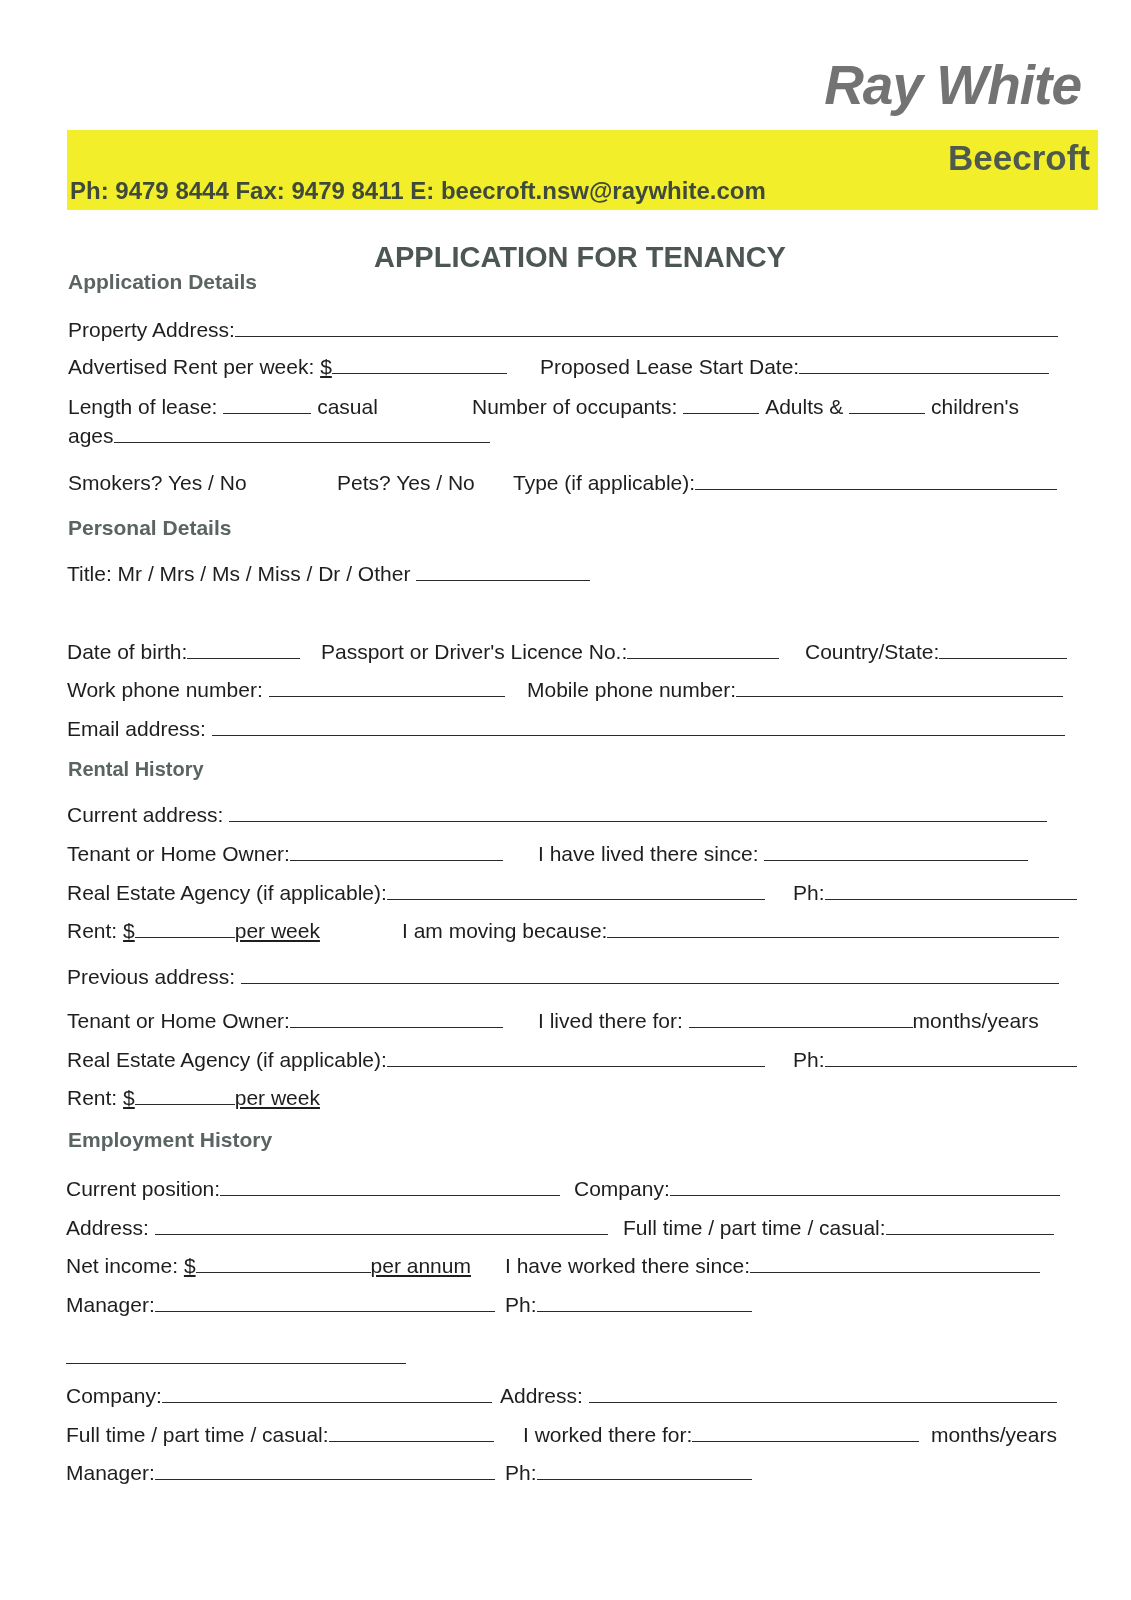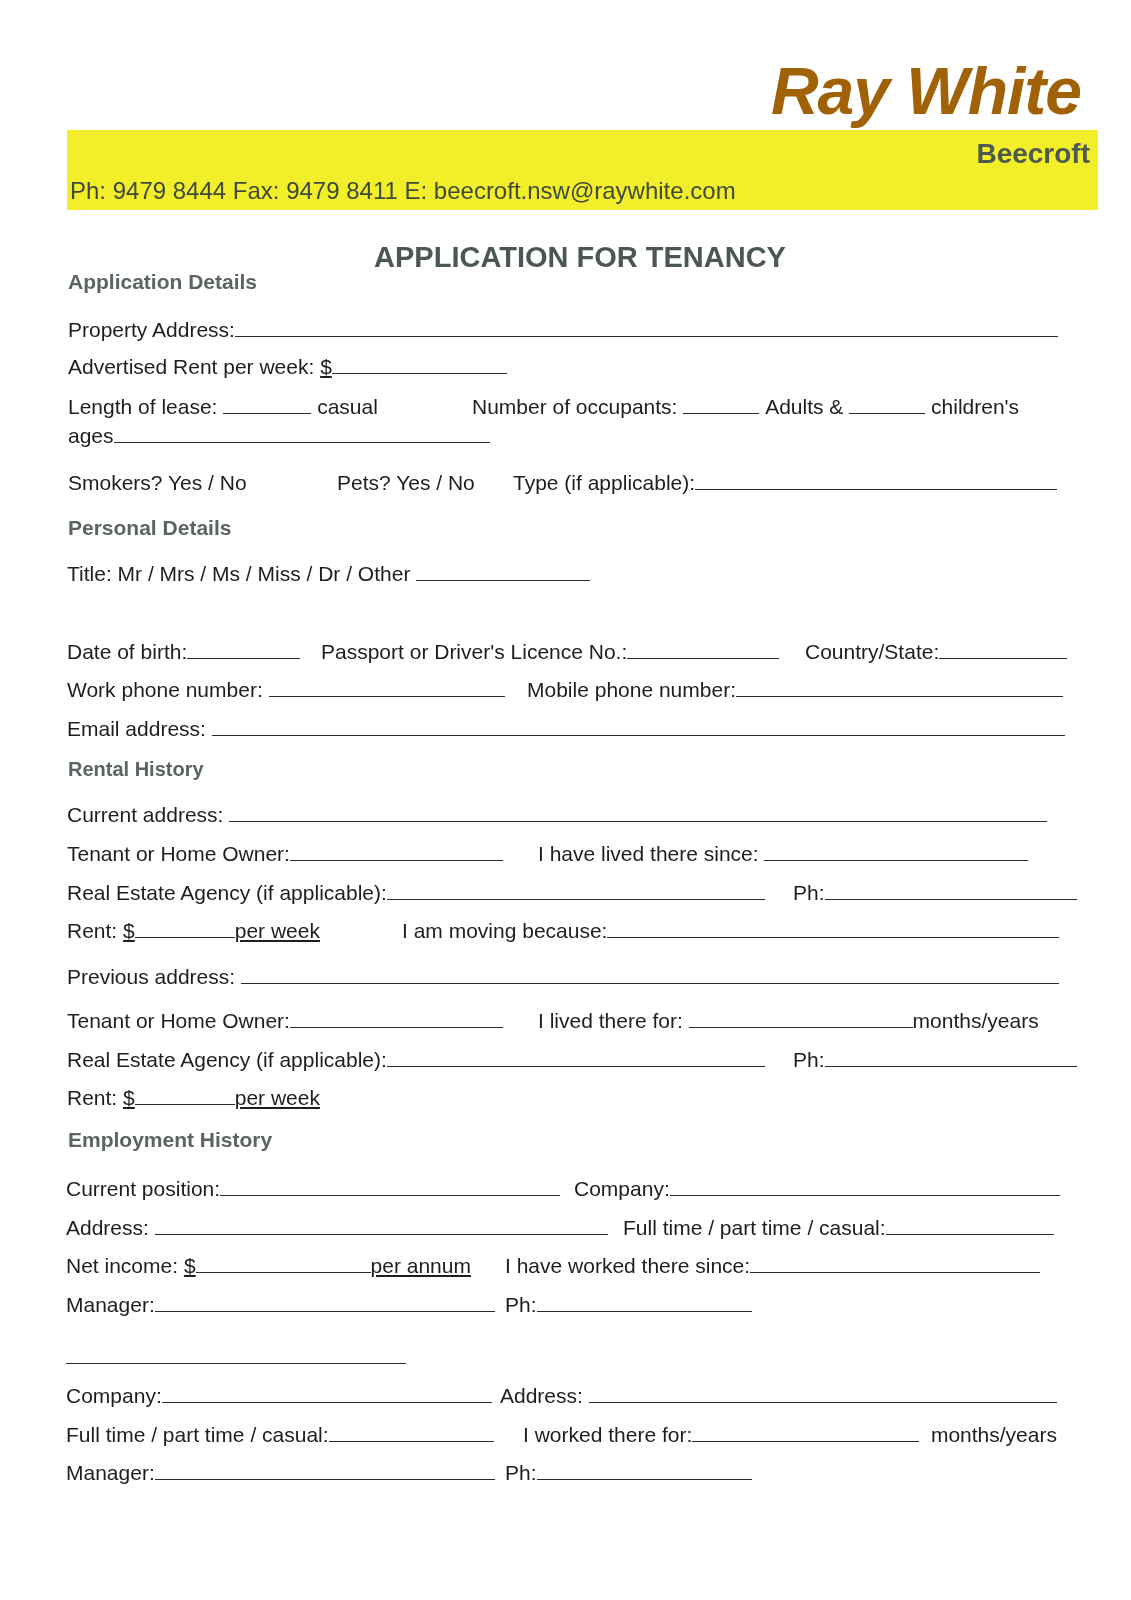--- a/index.html
+++ b/index.html
@@ -1,22 +1,22 @@
 <!DOCTYPE html>
 <html><head>
 <meta charset="utf-8">
 <style>
   html, body { margin: 0; padding: 0; background: #ffffff; }
   body { width: 1131px; height: 1600px; position: relative; overflow: hidden;
          font-family: "Liberation Sans", sans-serif; color: #1e1e1e; }
-  .brand { position: absolute; right: 50px; top: 58px; font-size: 66px; font-weight: bold;
-           font-style: italic; color: #a16207; letter-spacing: -1px; line-height: 1; }
+  .brand { position: absolute; right: 50px; top: 58px; font-size: 55px; font-weight: bold;
+           font-style: italic; color: #737373; letter-spacing: -1px; line-height: 1; }
   .band { position: absolute; left: 67px; top: 130px; width: 1031px; height: 80px; background: #f2ee2a; }
-  .branch { position: absolute; right: 8px; top: 8px; font-size: 28px; font-weight: bold; color: #4e5a4e; }
-  .contact { position: absolute; left: 3px; bottom: 5px; font-size: 24px; font-weight: normal; color: #3f4a3a; }
+  .branch { position: absolute; right: 8px; top: 8px; font-size: 35px; font-weight: bold; color: #4e5a4e; }
+  .contact { position: absolute; left: 3px; bottom: 5px; font-size: 24px; font-weight: bold; color: #3f4a3a; }
   .title { position: absolute; left: 0; width: 1160px; top: 241px; text-align: center;
            font-size: 29px; font-weight: bold; color: #4c5655; }
   .section { position: absolute; left: 68px; font-size: 21px; font-weight: bold; color: #5a6463; }
   .row { position: absolute; left: 68px; right: 40px; height: 30px; font-size: 21px; white-space: nowrap; }
   .it { position: absolute; bottom: 0; display: flex; align-items: flex-end; }
   .blank { display: inline-block; border-bottom: 1.6px solid #2a2a2a; height: 1px; margin-bottom: 3px; }
   .u { text-decoration: underline; }
   .lbl { line-height: 1; }
 </style>
 </head>
@@ -38,20 +38,24 @@
     <span class="blank" style="width:823px"></span>
   </div>
 </div>
 
 <div class="row" style="top:347px">
   <div class="it" style="left:0">
     <span class="lbl">Advertised Rent per week:</span>&nbsp;
     <span class="lbl u">$</span>
     <span class="blank" style="width:175px"></span>
   </div>
+  <div class="it" style="left:472px">
+    <span class="lbl">Proposed Lease Start Date:</span>
+    <span class="blank" style="width:250px"></span>
+  </div>
 </div>
 
 <div class="row" style="top:387px">
   <div class="it" style="left:0">
     <span class="lbl">Length of lease:</span>&nbsp;
     <span class="blank" style="width:88px"></span>&nbsp;
     <span class="lbl">casual</span>
   </div>
   <div class="it" style="left:404px">
     <span class="lbl">Number of occupants:</span>&nbsp;

